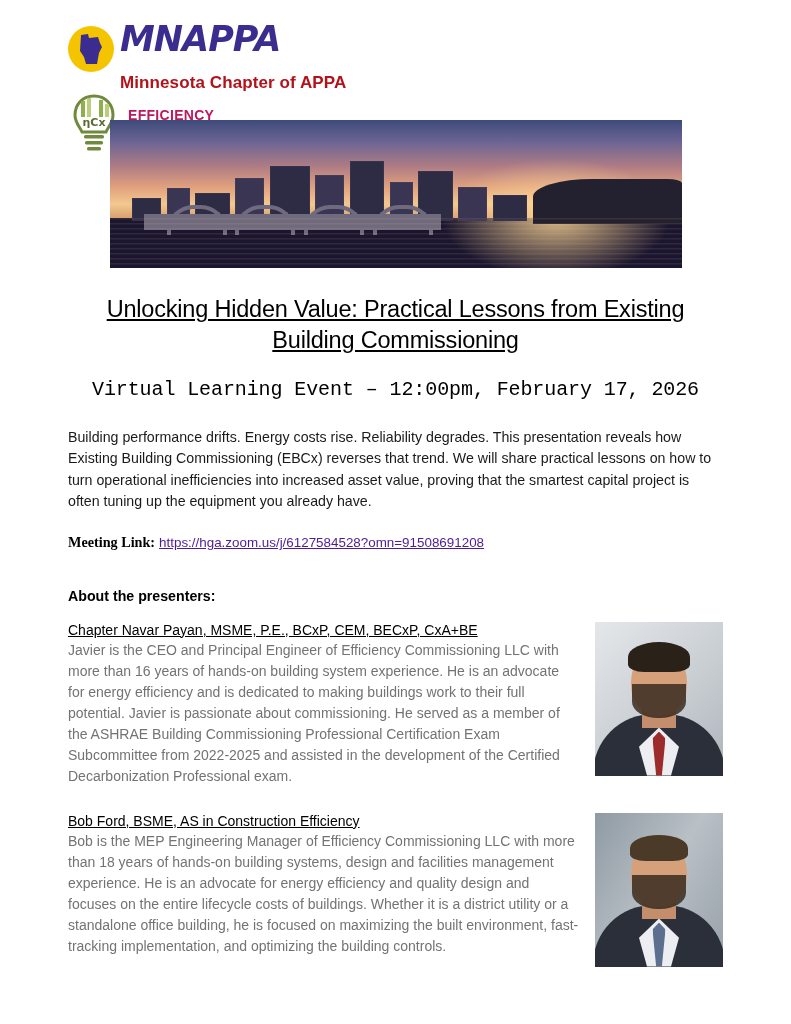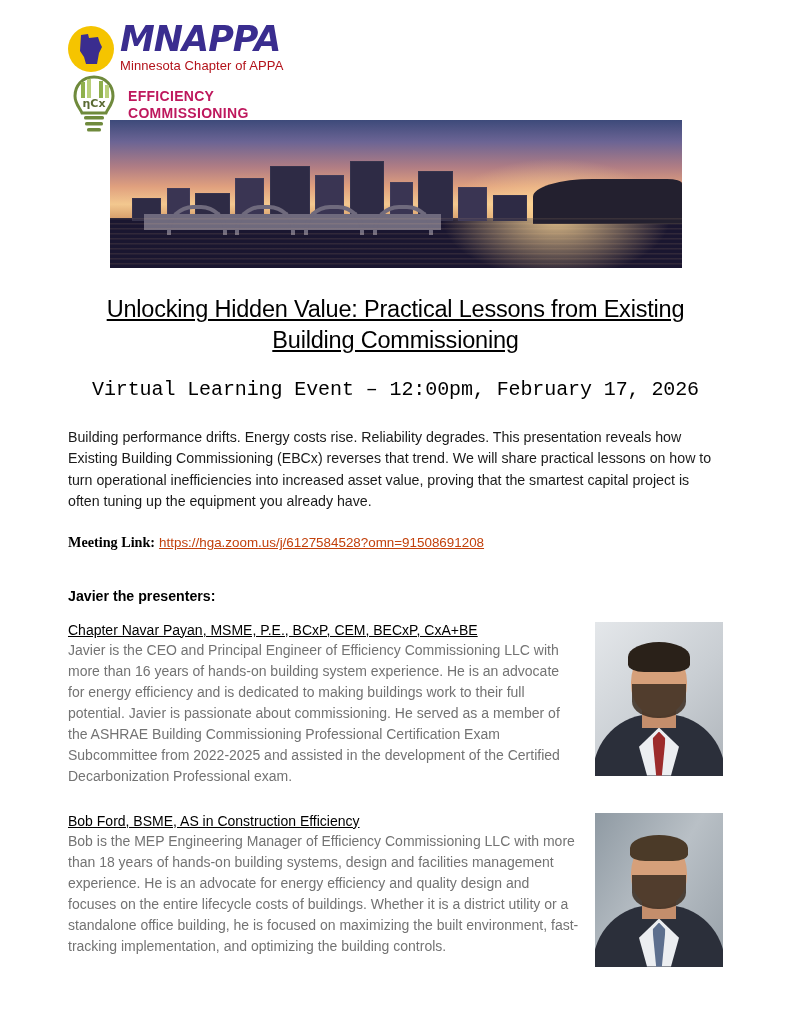--- a/index.html
+++ b/index.html
@@ -53,24 +53,24 @@
   .mnappa-title {
     font-family: "DejaVu Sans", sans-serif;
     font-style: italic;
     font-weight: bold;
     font-size: 35px;
     color: #3a2d8f;
     letter-spacing: -1px;
   }
   .mnappa-sub {
     font-family: "Liberation Sans", sans-serif;
-    font-weight: normal;
-    font-size: 13px;
+    font-weight: bold;
+    font-size: 17px;
     color: #b3121a;
-    margin-top: 2px;
+    margin-top: 17px;
     letter-spacing: 0.1px;
   }
 
   .efficiency-logo {
     display: flex;
     align-items: center;
     margin-top: 2px;
   }
   .bulb {
     position: relative;
@@ -182,21 +182,21 @@
     line-height: 1.5;
     color: #1a1a1a;
   }
   .meeting {
     margin-top: 20px;
     font-size: 14.2px;
     line-height: 1.5;
   }
   .meeting-label { font-weight: bold; font-family: Liberation Serif, serif; }
   .meeting-link {
-    color: #c2410c;
+    color: #4c1d95;
     text-decoration: underline;
     font-size: 13.4px;
     word-break: break-all;
   }
 
   .about-heading {
     margin-top: 34px;
     font-weight: bold;
     font-size: 14.2px;
   }
@@ -368,21 +368,21 @@
   <div class="title">Unlocking Hidden Value: Practical Lessons from Existing Building Commissioning</div>
   <div class="subtitle">Virtual Learning Event – 12:00pm, February 17, 2026</div>
 
   <div class="intro">Building performance drifts. Energy costs rise. Reliability degrades. This presentation reveals how Existing Building Commissioning (EBCx) reverses that trend. We will share practical lessons on how to turn operational inefficiencies into increased asset value, proving that the smartest capital project is often tuning up the equipment you already have.</div>
 
   <div class="meeting">
     <span class="meeting-label">Meeting Link:</span>
     <a class="meeting-link" href="#">https://hga.zoom.us/j/6127584528?omn=91508691208</a>
   </div>
 
-  <div class="about-heading">Javier the presenters:</div>
+  <div class="about-heading">About the presenters:</div>
 
   <div class="presenter">
     <div class="presenter-text">
       <div class="presenter-name">Chapter Navar Payan, MSME, P.E., BCxP, CEM, BECxP, CxA+BE</div>
       <div class="presenter-bio">Javier is the CEO and Principal Engineer of Efficiency Commissioning LLC with more than 16 years of hands-on building system experience. He is an advocate for energy efficiency and is dedicated to making buildings work to their full potential. Javier is passionate about commissioning. He served as a member of the ASHRAE Building Commissioning Professional Certification Exam Subcommittee from 2022-2025 and assisted in the development of the Certified Decarbonization Professional exam.</div>
     </div>
     <div class="headshot">
       <div class="hs-bg"></div>
       <div class="hs-suit"></div>
       <div class="hs-shirt"></div>

